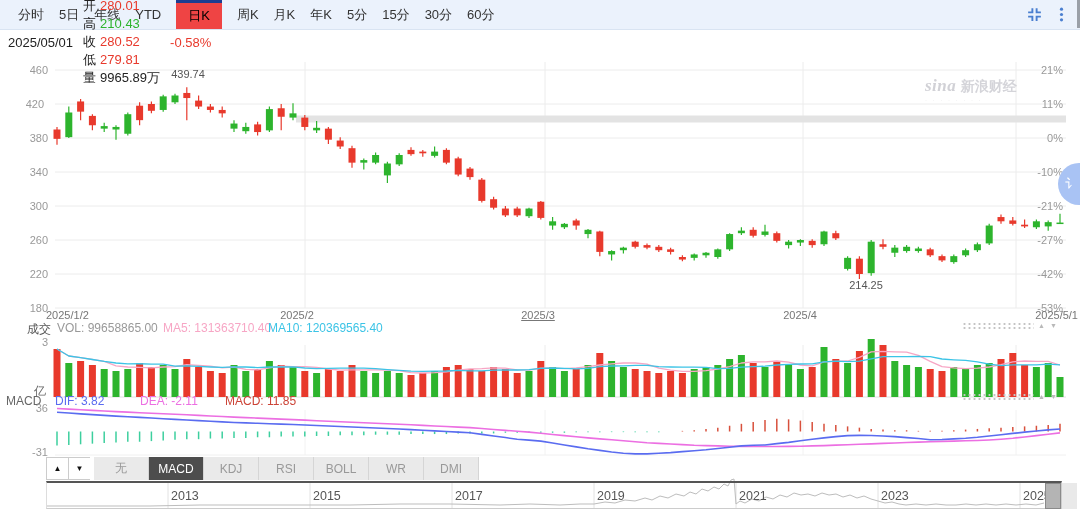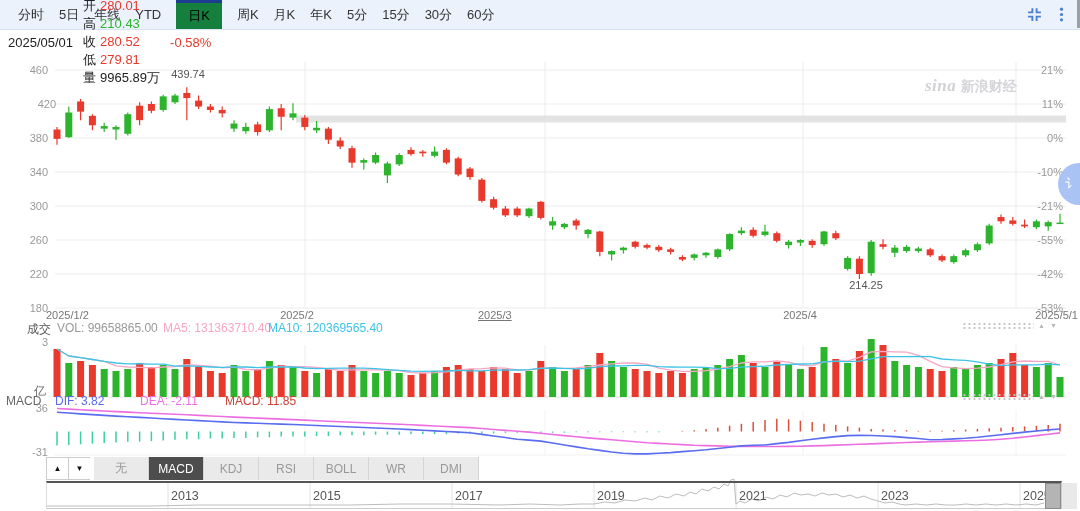--- a/index.html
+++ b/index.html
@@ -3,21 +3,21 @@
 <meta charset="utf-8">
 <style>
   html,body{margin:0;padding:0;background:#fff;}
   #app{position:relative;width:1080px;height:511px;background:#fff;overflow:hidden;
        font-family:"Liberation Sans","DejaVu Sans",sans-serif;}
   
   .toolbar{position:absolute;left:0;top:0;width:1080px;height:29px;background:#ebf2fc;
            border-bottom:1px solid #d9e4f2;z-index:5;display:flex;align-items:stretch;}
   .ptabs{display:flex;align-items:stretch;padding-left:18px;}
   .ptab{display:flex;align-items:center;margin-right:15px;font-size:13px;color:#333;cursor:pointer;white-space:nowrap;}
-  .ptab.active{background:#15803d;border-top:3px solid #1d3d91;padding:0 12px;color:#000;}
+  .ptab.active{background:#ef4444;border-top:3px solid #1d3d91;padding:0 12px;color:#000;}
   .ticons{position:absolute;right:10px;top:0;height:29px;display:flex;align-items:center;gap:10px;}
   .ticon{width:17px;height:17px;display:inline-flex;cursor:pointer;}
   .edge-strip{position:absolute;left:1077px;top:0;width:3px;height:28px;background:#9aa0a8;z-index:6;}
   
   .infobar{position:absolute;left:0;top:30px;width:1080px;height:24px;background:#fff;z-index:5;
            font-size:13px;color:#222;display:flex;align-items:center;padding-left:8px;white-space:nowrap;}
   .ifld{margin-left:10px;}
   .ifld .lb{color:#222;}
   .ifld .vl{margin-left:4px;}
   .tone-up{color:#2db42d;} .tone-down{color:#e8392c;} .tone-plain{color:#222;}
@@ -487,38 +487,38 @@
         <div class="ifld"><span class="lb">高</span><span class="vl tone-up">210.43</span></div>
         <div class="ifld"><span class="lb">收</span><span class="vl tone-down">280.52</span></div>
         <div class="ifld"><span class="lb">低</span><span class="vl tone-down">279.81</span></div>
         <div class="ifld"><span class="lb">量</span><span class="vl tone-plain">9965.89万</span></div>
       </span>
     <span class="chg">-0.58%</span>
   </div>
 
   <div id="overlays">
       <div class="ylab" style="left:4px;top:64px;">460</div>
-      <div class="ylab" style="left:12px;top:98px;">420</div>
+      <div class="ylab" style="left:0;top:98px;">420</div>
       <div class="ylab" style="left:4px;top:132px;">380</div>
       <div class="ylab" style="left:4px;top:166px;">340</div>
       <div class="ylab" style="left:4px;top:200px;">300</div>
       <div class="ylab" style="left:4px;top:234px;">260</div>
       <div class="ylab" style="left:4px;top:268px;">220</div>
       <div class="ylab" style="left:4px;top:302px;">180</div>
       <div class="yrlab" style="left:1019px;top:64px;">21%</div>
       <div class="yrlab" style="left:1019px;top:98px;">11%</div>
       <div class="yrlab" style="left:1019px;top:132px;">0%</div>
       <div class="yrlab" style="left:1019px;top:166px;">-10%</div>
       <div class="yrlab" style="left:1019px;top:200px;">-21%</div>
-      <div class="yrlab" style="left:1019px;top:234px;">-55%</div>
+      <div class="yrlab" style="left:1019px;top:234px;">-27%</div>
       <div class="yrlab" style="left:1019px;top:268px;">-42%</div>
       <div class="yrlab" style="left:1019px;top:302px;">-53%</div>
       <div class="xlab" style="top:309px;left:46px;">2025/1/2</div>
       <div class="xlab" style="top:309px;left:237px;width:120px;text-align:center;">2025/2</div>
-      <div class="xlab" style="top:309px;left:478px;width:120px;text-align:left;text-decoration:underline;">2025/3</div>
+      <div class="xlab" style="top:309px;left:478px;width:120px;text-align:center;text-decoration:underline;">2025/3</div>
       <div class="xlab" style="top:309px;left:740px;width:120px;text-align:center;">2025/4</div>
       <div class="xlab" style="top:309px;left:958px;width:120px;text-align:right;">2025/5/1</div>
       <div class="ann" style="left:163px;top:68px;width:50px;text-align:center;">439.74</div>
       <div class="ann" style="left:841px;top:279px;width:50px;text-align:center;">214.25</div>
     </div>
 
   <div class="wm">
     <span class="wm-sina">sina</span>
     <span class="wm-cn">新浪财经</span>
     <div class="wm-sub">· · · · · · · ·</div>

